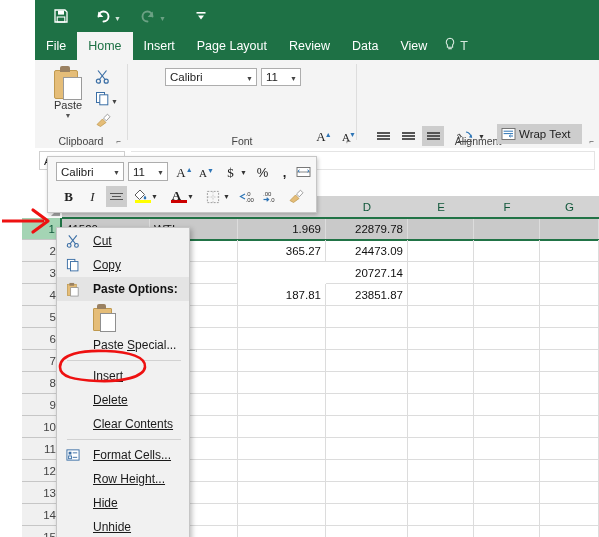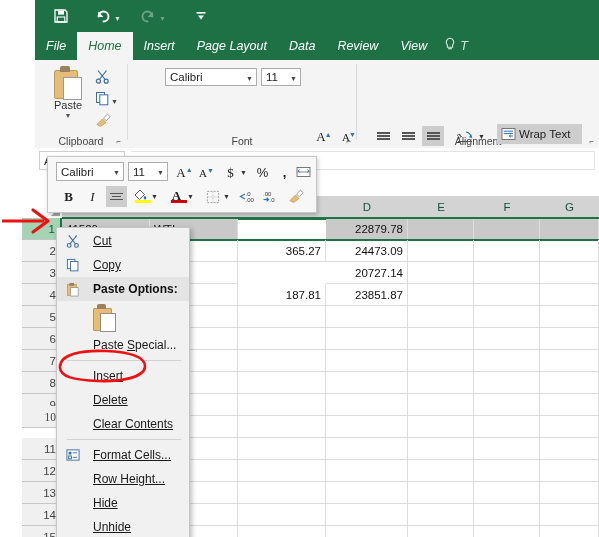--- a/index.html
+++ b/index.html
@@ -27,21 +27,21 @@
   .qat-caret{
     font-size:7px;color:#cfe3d8;margin-left:-2px;margin-right:4px;
     line-height:1;padding-top:5px;
   }
   .qat-caret.dim{color:#6ba184;}
   .qat-btn.dim{color:#6ba184;}
 
   
   .tabs{
     position:absolute;left:35px;top:32px;width:564px;height:28px;
-    background:#1e7145;display:flex;align-items:flex-end;font-style:italic;
+    background:#1e7145;display:flex;align-items:flex-end;
   }
   .tab{
     height:28px;line-height:28px;padding:0 11px;
     font-size:12.5px;color:#ffffff;white-space:nowrap;
   }
   .tab.active{
     background:#f4f4f4;color:#1e7145;
   }
   .tellme{
     display:flex;align-items:center;gap:4px;
@@ -292,22 +292,22 @@
       </svg>
     </div>
   </div>
 </div>
 
 <div class="tabs">
   <div class="tab">File</div>
   <div class="tab active">Home</div>
   <div class="tab">Insert</div>
   <div class="tab">Page Layout</div>
+  <div class="tab">Review</div>
   <div class="tab">Data</div>
-  <div class="tab">Review</div>
   <div class="tab">View</div>
   <div class="tellme">
     <span>
       <svg width="12" height="15" viewBox="0 0 12 15">
         <path d="M6 1.2 A4 4 0 0 1 8.6 8 L8.6 10.2 L3.4 10.2 L3.4 8 A4 4 0 0 1 6 1.2Z" fill="none" stroke="#d7e8de" stroke-width="1.1"></path>
         <rect x="4.2" y="11.1" width="3.6" height="1.2" fill="#d7e8de"></rect>
       </svg>
     </span>
     <span>T</span>
   </div>
@@ -552,29 +552,30 @@
 
   <div class="rowhead sel" style="top:44px;">1</div>
   <div class="rowhead" style="top:66px;">2</div>
   <div class="rowhead" style="top:88px;">3</div>
   <div class="rowhead" style="top:110px;">4</div>
   <div class="rowhead" style="top:132px;">5</div>
   <div class="rowhead" style="top:154px;">6</div>
   <div class="rowhead" style="top:176px;">7</div>
   <div class="rowhead" style="top:198px;">8</div>
   <div class="rowhead" style="top:220px;">9</div>
-  <div class="rowhead" style="top:232px;font-family:Liberation Serif, serif;">10</div>
+  <div class="rowhead" style="top:242px;">10</div>
   <div class="rowhead" style="top:264px;">11</div>
   <div class="rowhead" style="top:286px;">12</div>
   <div class="rowhead" style="top:308px;">13</div>
   <div class="rowhead" style="top:330px;">14</div>
   <div class="rowhead" style="top:352px;">15</div>
 
   <div class="cell sel" style="left:62px;top:44px;width:88px;">41520</div>
   <div class="cell sel" style="left:150px;top:44px;width:88px;">WTI</div>
+  <div class="cell sel num" style="left:238px;top:44px;width:88px;">1.969</div>
   <div class="cell sel num" style="left:326px;top:44px;width:82px;">22879.78</div>
   <div class="cell sel" style="left:408px;top:44px;width:66px;"></div>
   <div class="cell sel" style="left:474px;top:44px;width:66px;"></div>
   <div class="cell sel" style="left:540px;top:44px;width:59px;"></div>
   <div class="rowsel-top" style="left:62px;top:43px;width:537px;"></div>
   <div class="rowsel-bot" style="left:62px;top:65px;width:537px;"></div>
 
   <div class="cell" style="left:62px;top:66px;width:88px;"></div>
   <div class="cell" style="left:150px;top:66px;width:88px;">WTI</div>
   <div class="cell num" style="left:238px;top:66px;width:88px;">365.27</div>

